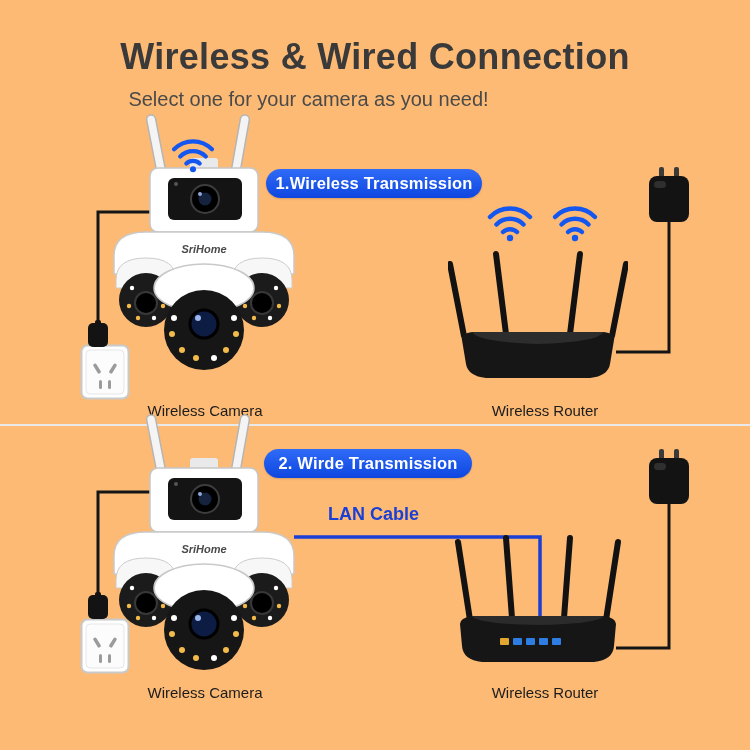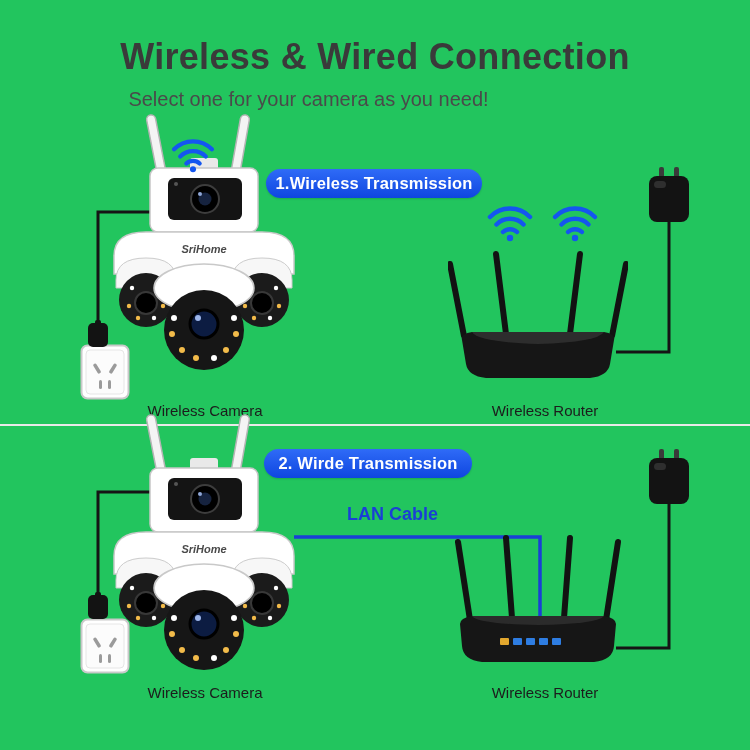--- a/index.html
+++ b/index.html
@@ -1,17 +1,17 @@
 <!DOCTYPE html>
 <html><head>
 <meta charset="utf-8">
 <style>
   html,body{margin:0;padding:0;background:#fff;}
   .stage{
-    position:relative;width:750px;height:750px;margin:0 auto;background:#22c55e;
+    position:relative;width:750px;height:750px;margin:0 auto;background:#fdba74;
     font-family:"Liberation Sans", sans-serif;overflow:hidden;
   }
   .abs{position:absolute;}
   .title{
     top:36px;left:0;width:750px;text-align:center;
     font-size:36px;font-weight:700;letter-spacing:.3px;color:#3a3a3a;
   }
   .subtitle{
     top:88px;left:0;width:617px;text-align:center;
     font-size:20px;color:#4a4a4a;
@@ -23,21 +23,21 @@
     font-size:16.5px;font-weight:700;letter-spacing:.2px;
     box-shadow:0 1px 2px rgba(0,0,0,.15);
   }
   .badge1{left:266px;top:169px;width:216px;height:29px;}
   .badge2{left:264px;top:449px;width:208px;height:29px;}
   .devlabel{font-size:15px;color:#1c1c1c;text-align:center;width:180px;margin-top:10px;}
   .lbl-cam1{left:115px;top:392px;}
   .lbl-rtr1{left:455px;top:392px;}
   .lbl-cam2{left:115px;top:674px;}
   .lbl-rtr2{left:455px;top:674px;}
-  .lanlabel{left:328px;top:504px;font-size:18px;font-weight:700;color:#1a3fd6;margin-left:19px;}
+  .lanlabel{left:328px;top:504px;font-size:18px;font-weight:700;color:#1a3fd6;}
   .divider{left:0;top:424px;width:750px;height:2px;background:#e9e9e9;}
   svg.dev{position:absolute;display:block;}
 </style>
 </head>
 <body>
 
 <div class="stage">
 
   <svg width="0" height="0" style="position:absolute" aria-hidden="true">
     <defs>

